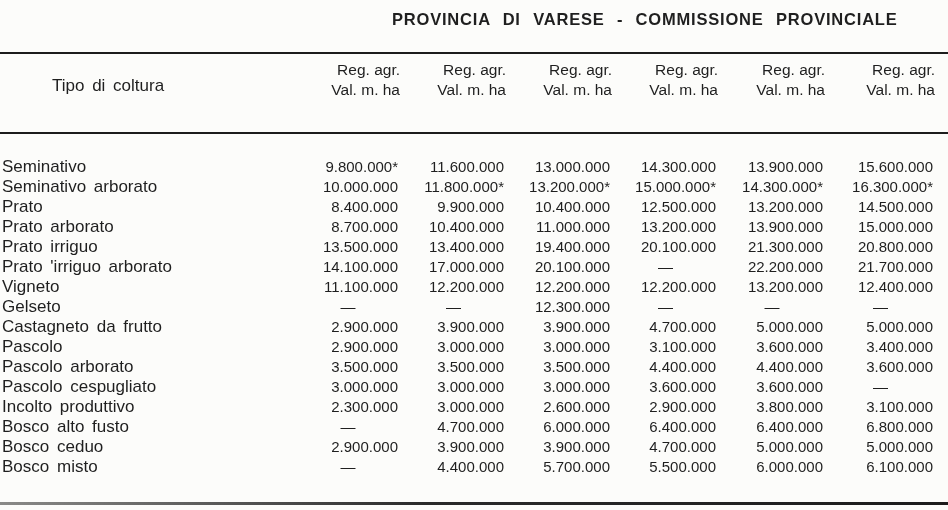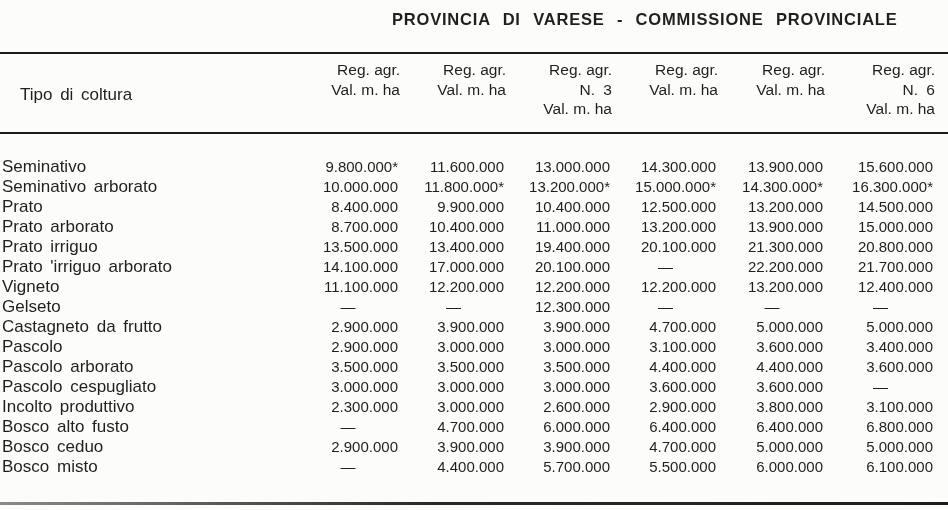--- a/index.html
+++ b/index.html
@@ -26,21 +26,21 @@
     background:linear-gradient(to right,#8a8a88,#2a2a2a 45%,#1c1c1c);
   }
   .grid{
     position:absolute;left:0;width:935px;
     display:grid;
     grid-template-columns:295px 105px 106px 106px 106px 107px 110px;
   }
   .thead{top:58px;}
   .thead .rowhead{
     font-size:17px;word-spacing:3px;
-    align-self:center;padding:14px 0 0 20px;
+    align-self:center;padding:14px 0 0 26px;margin-left:26px;
   }
   .colhead{
     text-align:right;font-size:15.5px;line-height:19.5px;
     padding-top:2px;white-space:nowrap;
   }
   .colhead .num-line{word-spacing:4px;}
   .tbody{top:157px;}
   .trow{display:contents;}
   .cell{height:20px;line-height:20px;white-space:nowrap;}
   .cell.label{font-size:17px;padding-left:2px;word-spacing:3px;}
@@ -62,34 +62,32 @@
   <div class="colhead">
         <div class="region">Reg. agr.</div>
         <div class="unit">Val. m. ha</div>
       </div>
       <div class="colhead">
         <div class="region">Reg. agr.</div>
         <div class="unit">Val. m. ha</div>
       </div>
       <div class="colhead">
         <div class="region">Reg. agr.</div>
-        <div class="num-line">N. 3</div>
         <div class="unit">Val. m. ha</div>
       </div>
       <div class="colhead">
         <div class="region">Reg. agr.</div>
         <div class="unit">Val. m. ha</div>
       </div>
       <div class="colhead">
         <div class="region">Reg. agr.</div>
         <div class="unit">Val. m. ha</div>
       </div>
       <div class="colhead">
         <div class="region">Reg. agr.</div>
-        <div class="num-line">N. 6</div>
         <div class="unit">Val. m. ha</div>
       </div>
     </div>
 
   <div class="rule rule-mid"></div>
 
   <div class="grid tbody">
 
   <div class="trow"><div class="cell label">Seminativo</div><div class="cell num">9.800.000*</div><div class="cell num">11.600.000</div><div class="cell num">13.000.000</div><div class="cell num">14.300.000</div><div class="cell num">13.900.000</div><div class="cell num">15.600.000</div></div>
       <div class="trow"><div class="cell label">Seminativo arborato</div><div class="cell num">10.000.000</div><div class="cell num">11.800.000*</div><div class="cell num">13.200.000*</div><div class="cell num">15.000.000*</div><div class="cell num">14.300.000*</div><div class="cell num">16.300.000*</div></div>

